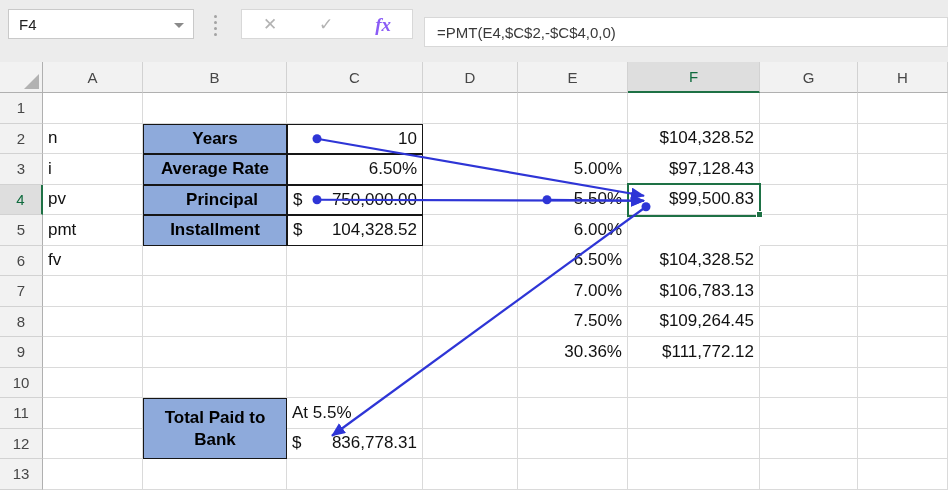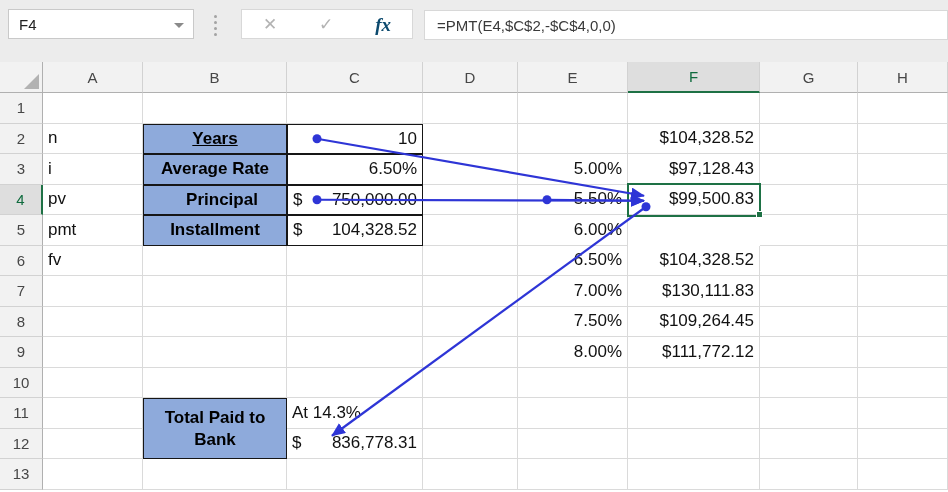--- a/index.html
+++ b/index.html
@@ -21,23 +21,23 @@
     border-top:5px solid #8a8a8a;
   }
   .splitdots{position:absolute;left:214px;top:15px;display:flex;flex-direction:column;gap:3px;width:4px;}
   .splitdots i{width:3px;height:3px;border-radius:50%;background:#a3a3a3;}
   .fbtns{
     position:absolute;left:241px;top:9px;width:172px;height:30px;background:#fff;
     border:1px solid #d8d8d8;display:flex;align-items:center;justify-content:space-around;
     box-sizing:border-box;
   }
   .icon-x,.icon-check{color:#b3b3b3;font-size:17px;line-height:1;}
-  .icon-fx{font-family:"Liberation Serif",serif;font-style:italic;font-weight:bold;color:#0c4a6e;font-size:19px;line-height:1;}
+  .icon-fx{font-family:"Liberation Serif",serif;font-style:italic;font-weight:bold;color:#8b5cf6;font-size:19px;line-height:1;}
   .fbar{
-    position:absolute;left:424px;top:10px;width:524px;height:30px;background:#fff;
+    position:absolute;left:424px;top:17px;width:524px;height:30px;background:#fff;
     border:1px solid #d8d8d8;display:flex;align-items:center;padding-left:12px;
     font-size:15px;color:#3a3a3a;box-sizing:border-box;
   }
   
   .sheet{
     position:absolute;left:0;top:62px;width:948px;height:430px;background:#fff;
     display:grid;
     grid-template-columns:43px 100px 144px 136px 95px 110px 132px 98px 90px;
     grid-template-rows:31px repeat(13,30.5px);
   }
@@ -117,21 +117,21 @@
     <div class="rowhdr" style="grid-area: 14 / 1;">13</div>
     <div class="cell" style="grid-area: 2 / 2;"></div>
     <div class="cell" style="grid-area: 2 / 3;"></div>
     <div class="cell" style="grid-area: 2 / 4;"></div>
     <div class="cell" style="grid-area: 2 / 5;"></div>
     <div class="cell" style="grid-area: 2 / 6;"></div>
     <div class="cell" style="grid-area: 2 / 7;"></div>
     <div class="cell" style="grid-area: 2 / 8;"></div>
     <div class="cell" style="grid-area: 2 / 9;"></div>
     <div class="cell left" style="grid-area: 3 / 2;">n</div>
-    <div class="cell blue" style="grid-area: 3 / 3; text-decoration: underline;">Years</div>
+    <div class="cell blue" style="grid-area: 3 / 3;">Years</div>
     <div class="cell boxed right" style="grid-area: 3 / 4;">10</div>
     <div class="cell" style="grid-area: 3 / 5;"></div>
     <div class="cell" style="grid-area: 3 / 6;"></div>
     <div class="cell right" style="grid-area: 3 / 7;">$104,328.52</div>
     <div class="cell" style="grid-area: 3 / 8;"></div>
     <div class="cell" style="grid-area: 3 / 9;"></div>
     <div class="cell left" style="grid-area: 4 / 2;">i</div>
     <div class="cell blue" style="grid-area: 4 / 3;">Average Rate</div>
     <div class="cell boxed right" style="grid-area: 4 / 4;">6.50%</div>
     <div class="cell" style="grid-area: 4 / 5;"></div>
@@ -166,50 +166,50 @@
     <div class="cell" style="grid-area: 7 / 5;"></div>
     <div class="cell right" style="grid-area: 7 / 6;">6.50%</div>
     <div class="cell right" style="grid-area: 7 / 7;">$104,328.52</div>
     <div class="cell" style="grid-area: 7 / 8;"></div>
     <div class="cell" style="grid-area: 7 / 9;"></div>
     <div class="cell" style="grid-area: 8 / 2;"></div>
     <div class="cell" style="grid-area: 8 / 3;"></div>
     <div class="cell" style="grid-area: 8 / 4;"></div>
     <div class="cell" style="grid-area: 8 / 5;"></div>
     <div class="cell right" style="grid-area: 8 / 6;">7.00%</div>
-    <div class="cell right" style="grid-area: 8 / 7;">$130,111.83</div>
+    <div class="cell right" style="grid-area: 8 / 7;">$106,783.13</div>
     <div class="cell" style="grid-area: 8 / 8;"></div>
     <div class="cell" style="grid-area: 8 / 9;"></div>
     <div class="cell" style="grid-area: 9 / 2;"></div>
     <div class="cell" style="grid-area: 9 / 3;"></div>
     <div class="cell" style="grid-area: 9 / 4;"></div>
     <div class="cell" style="grid-area: 9 / 5;"></div>
     <div class="cell right" style="grid-area: 9 / 6;">7.50%</div>
     <div class="cell right" style="grid-area: 9 / 7;">$109,264.45</div>
     <div class="cell" style="grid-area: 9 / 8;"></div>
     <div class="cell" style="grid-area: 9 / 9;"></div>
     <div class="cell" style="grid-area: 10 / 2;"></div>
     <div class="cell" style="grid-area: 10 / 3;"></div>
     <div class="cell" style="grid-area: 10 / 4;"></div>
     <div class="cell" style="grid-area: 10 / 5;"></div>
-    <div class="cell right" style="grid-area: 10 / 6;">8.00%</div>
+    <div class="cell right" style="grid-area: 10 / 6;">30.36%</div>
     <div class="cell right" style="grid-area: 10 / 7;">$111,772.12</div>
     <div class="cell" style="grid-area: 10 / 8;"></div>
     <div class="cell" style="grid-area: 10 / 9;"></div>
     <div class="cell" style="grid-area: 11 / 2;"></div>
     <div class="cell" style="grid-area: 11 / 3;"></div>
     <div class="cell" style="grid-area: 11 / 4;"></div>
     <div class="cell" style="grid-area: 11 / 5;"></div>
     <div class="cell" style="grid-area: 11 / 6;"></div>
     <div class="cell" style="grid-area: 11 / 7;"></div>
     <div class="cell" style="grid-area: 11 / 8;"></div>
     <div class="cell" style="grid-area: 11 / 9;"></div>
     <div class="cell" style="grid-area: 12 / 2;"></div>
     <div class="cell blue merge" style="grid-area: 12 / 3 / span 2;">Total Paid to Bank</div>
-    <div class="cell left" style="grid-area: 12 / 4;">At 14.3%</div>
+    <div class="cell left" style="grid-area: 12 / 4;">At 5.5%</div>
     <div class="cell" style="grid-area: 12 / 5;"></div>
     <div class="cell" style="grid-area: 12 / 6;"></div>
     <div class="cell" style="grid-area: 12 / 7;"></div>
     <div class="cell" style="grid-area: 12 / 8;"></div>
     <div class="cell" style="grid-area: 12 / 9;"></div>
     <div class="cell" style="grid-area: 13 / 2;"></div>
     <div class="cell acct" style="grid-area: 13 / 4;">
       <span>$</span>
       <span>836,778.31</span>
     </div>

